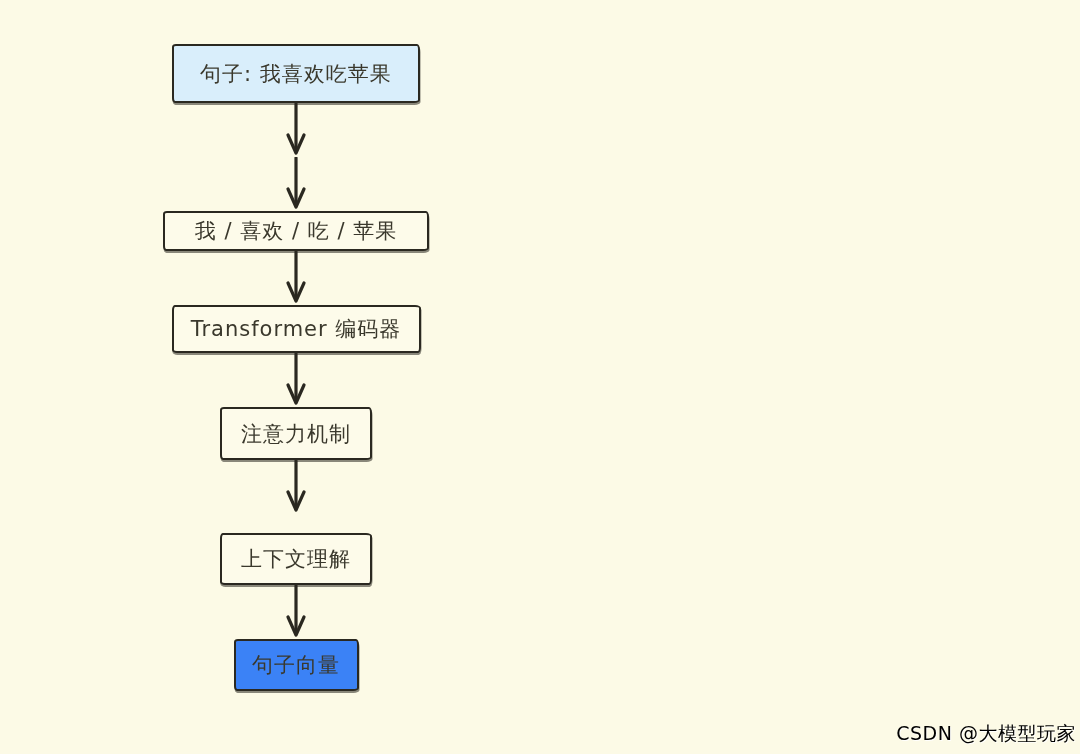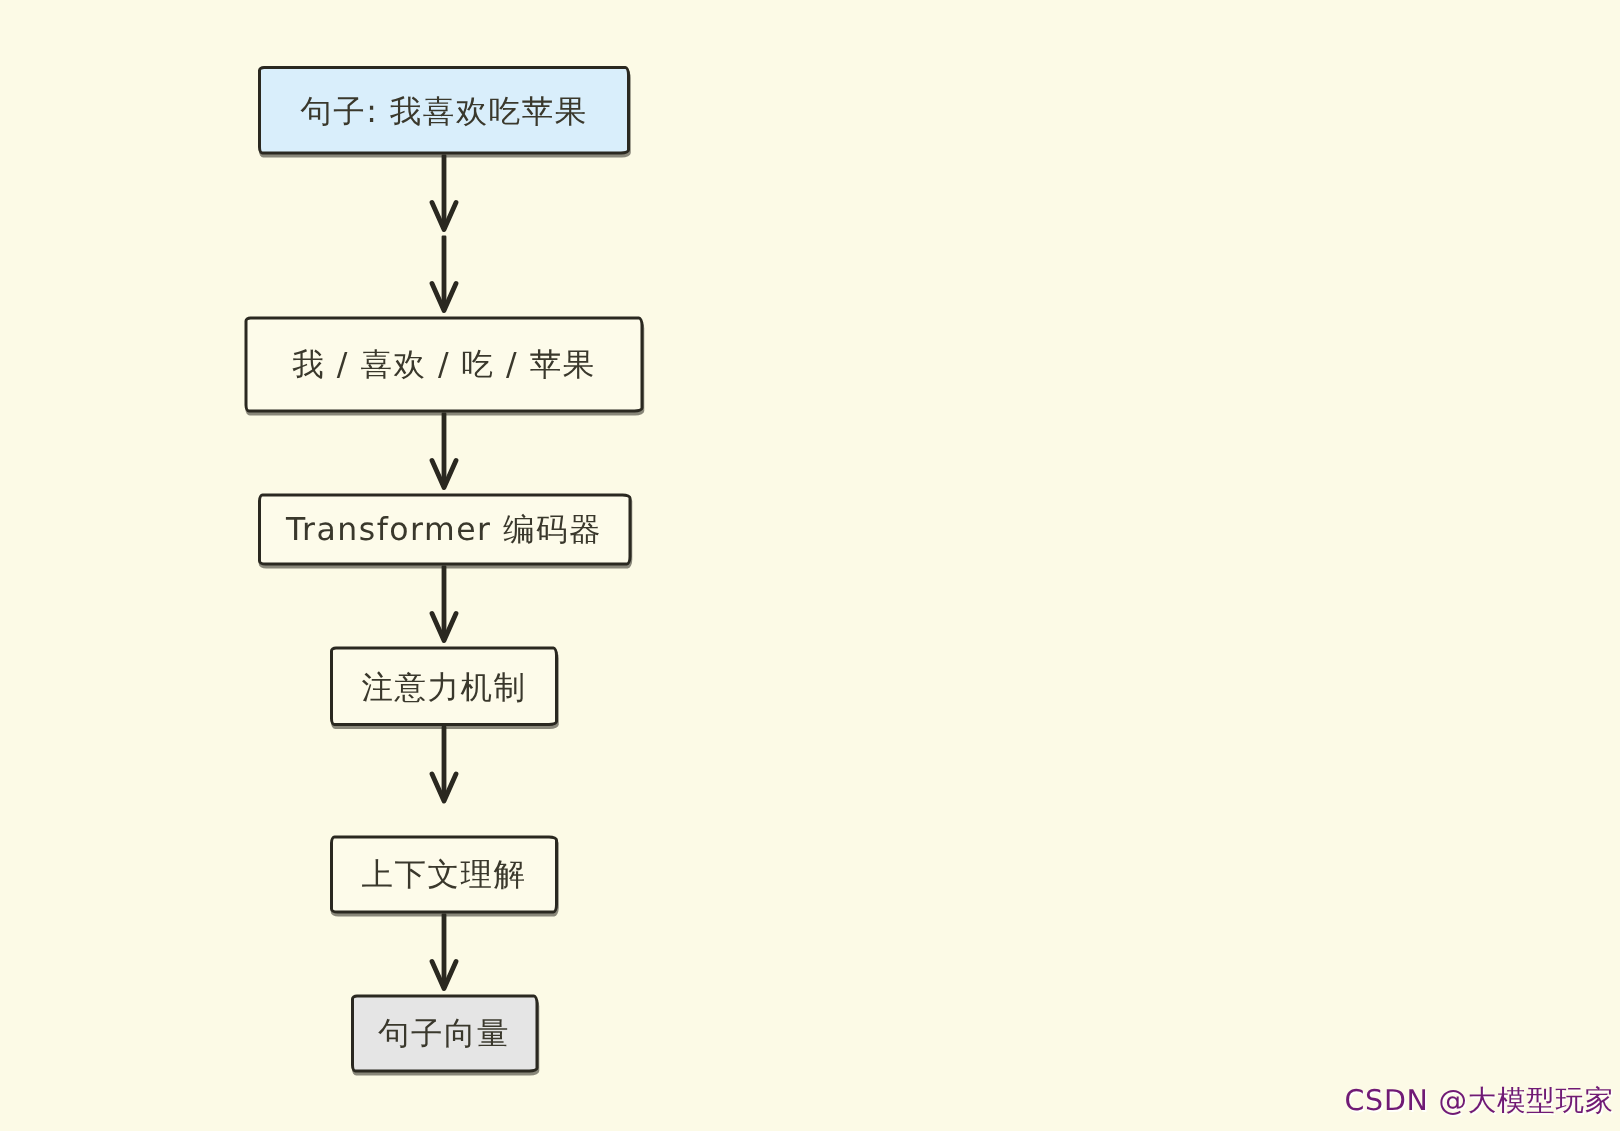--- a/index.html
+++ b/index.html
@@ -38,35 +38,35 @@
     background: #fdfbea;
     box-shadow: 0.5px 2px 0 0 rgba(42, 40, 32, 0.55);
   }
 
   
   .node.r1 { border-radius: 4px 3px 6px 3px / 3px 6px 3px 5px; }
   .node.r2 { border-radius: 3px 6px 3px 5px / 5px 3px 6px 3px; }
 
   .n1 { width: 248px; height: 59px; }
   .n2 { width: 73px;  height: 55px; }
-  .n3 { width: 266px; height: 64px; }
+  .n3 { width: 266px; height: 40px; }
   .n4 { width: 249px; height: 48px; }
   .n5 { width: 152px; height: 53px; }
   .n6 { width: 152px; height: 52px; margin-top: 19px; }
   .n7 { width: 125px; height: 52px; }
 
   .arrow { display: block; }
 
   .watermark {
     position: absolute;
     right: 4px;
     bottom: 7px;
     font-size: 19px;
     letter-spacing: 0.5px;
-    color: #701a75;
+    color: #000000;
     text-shadow: 1px 1px 0 rgba(255, 255, 255, 0.85);
     user-select: none;
   }
 </style>
 </head>
 <body style="background: rgb(252, 250, 230);">
 
 <div class="flow">
 
   <div class="node n1 r1" style="background: rgb(217, 238, 251);">
@@ -113,19 +113,19 @@
 
   <div class="node n6 r2" style="background: rgb(253, 251, 234);">
     <span>上下文理解</span>
   </div>
 
   <svg class="arrow" width="26" height="54" viewBox="0 0 26 54">
     <path d="M13 1 L13 46" stroke="#2a2820" stroke-width="3.2" fill="none" stroke-linecap="round"></path>
     <path d="M5 32 L13 50 L21 32" stroke="#2a2820" stroke-width="3.2" fill="none" stroke-linecap="round" stroke-linejoin="round"></path>
   </svg>
 
-  <div class="node n7 r1" style="background: #e5e5e5;">
+  <div class="node n7 r1" style="background: #3b82f6;">
     <span>句子向量</span>
   </div>
 
 </div>
 
 <div class="watermark">CSDN @大模型玩家</div>
 
 </body></html>

